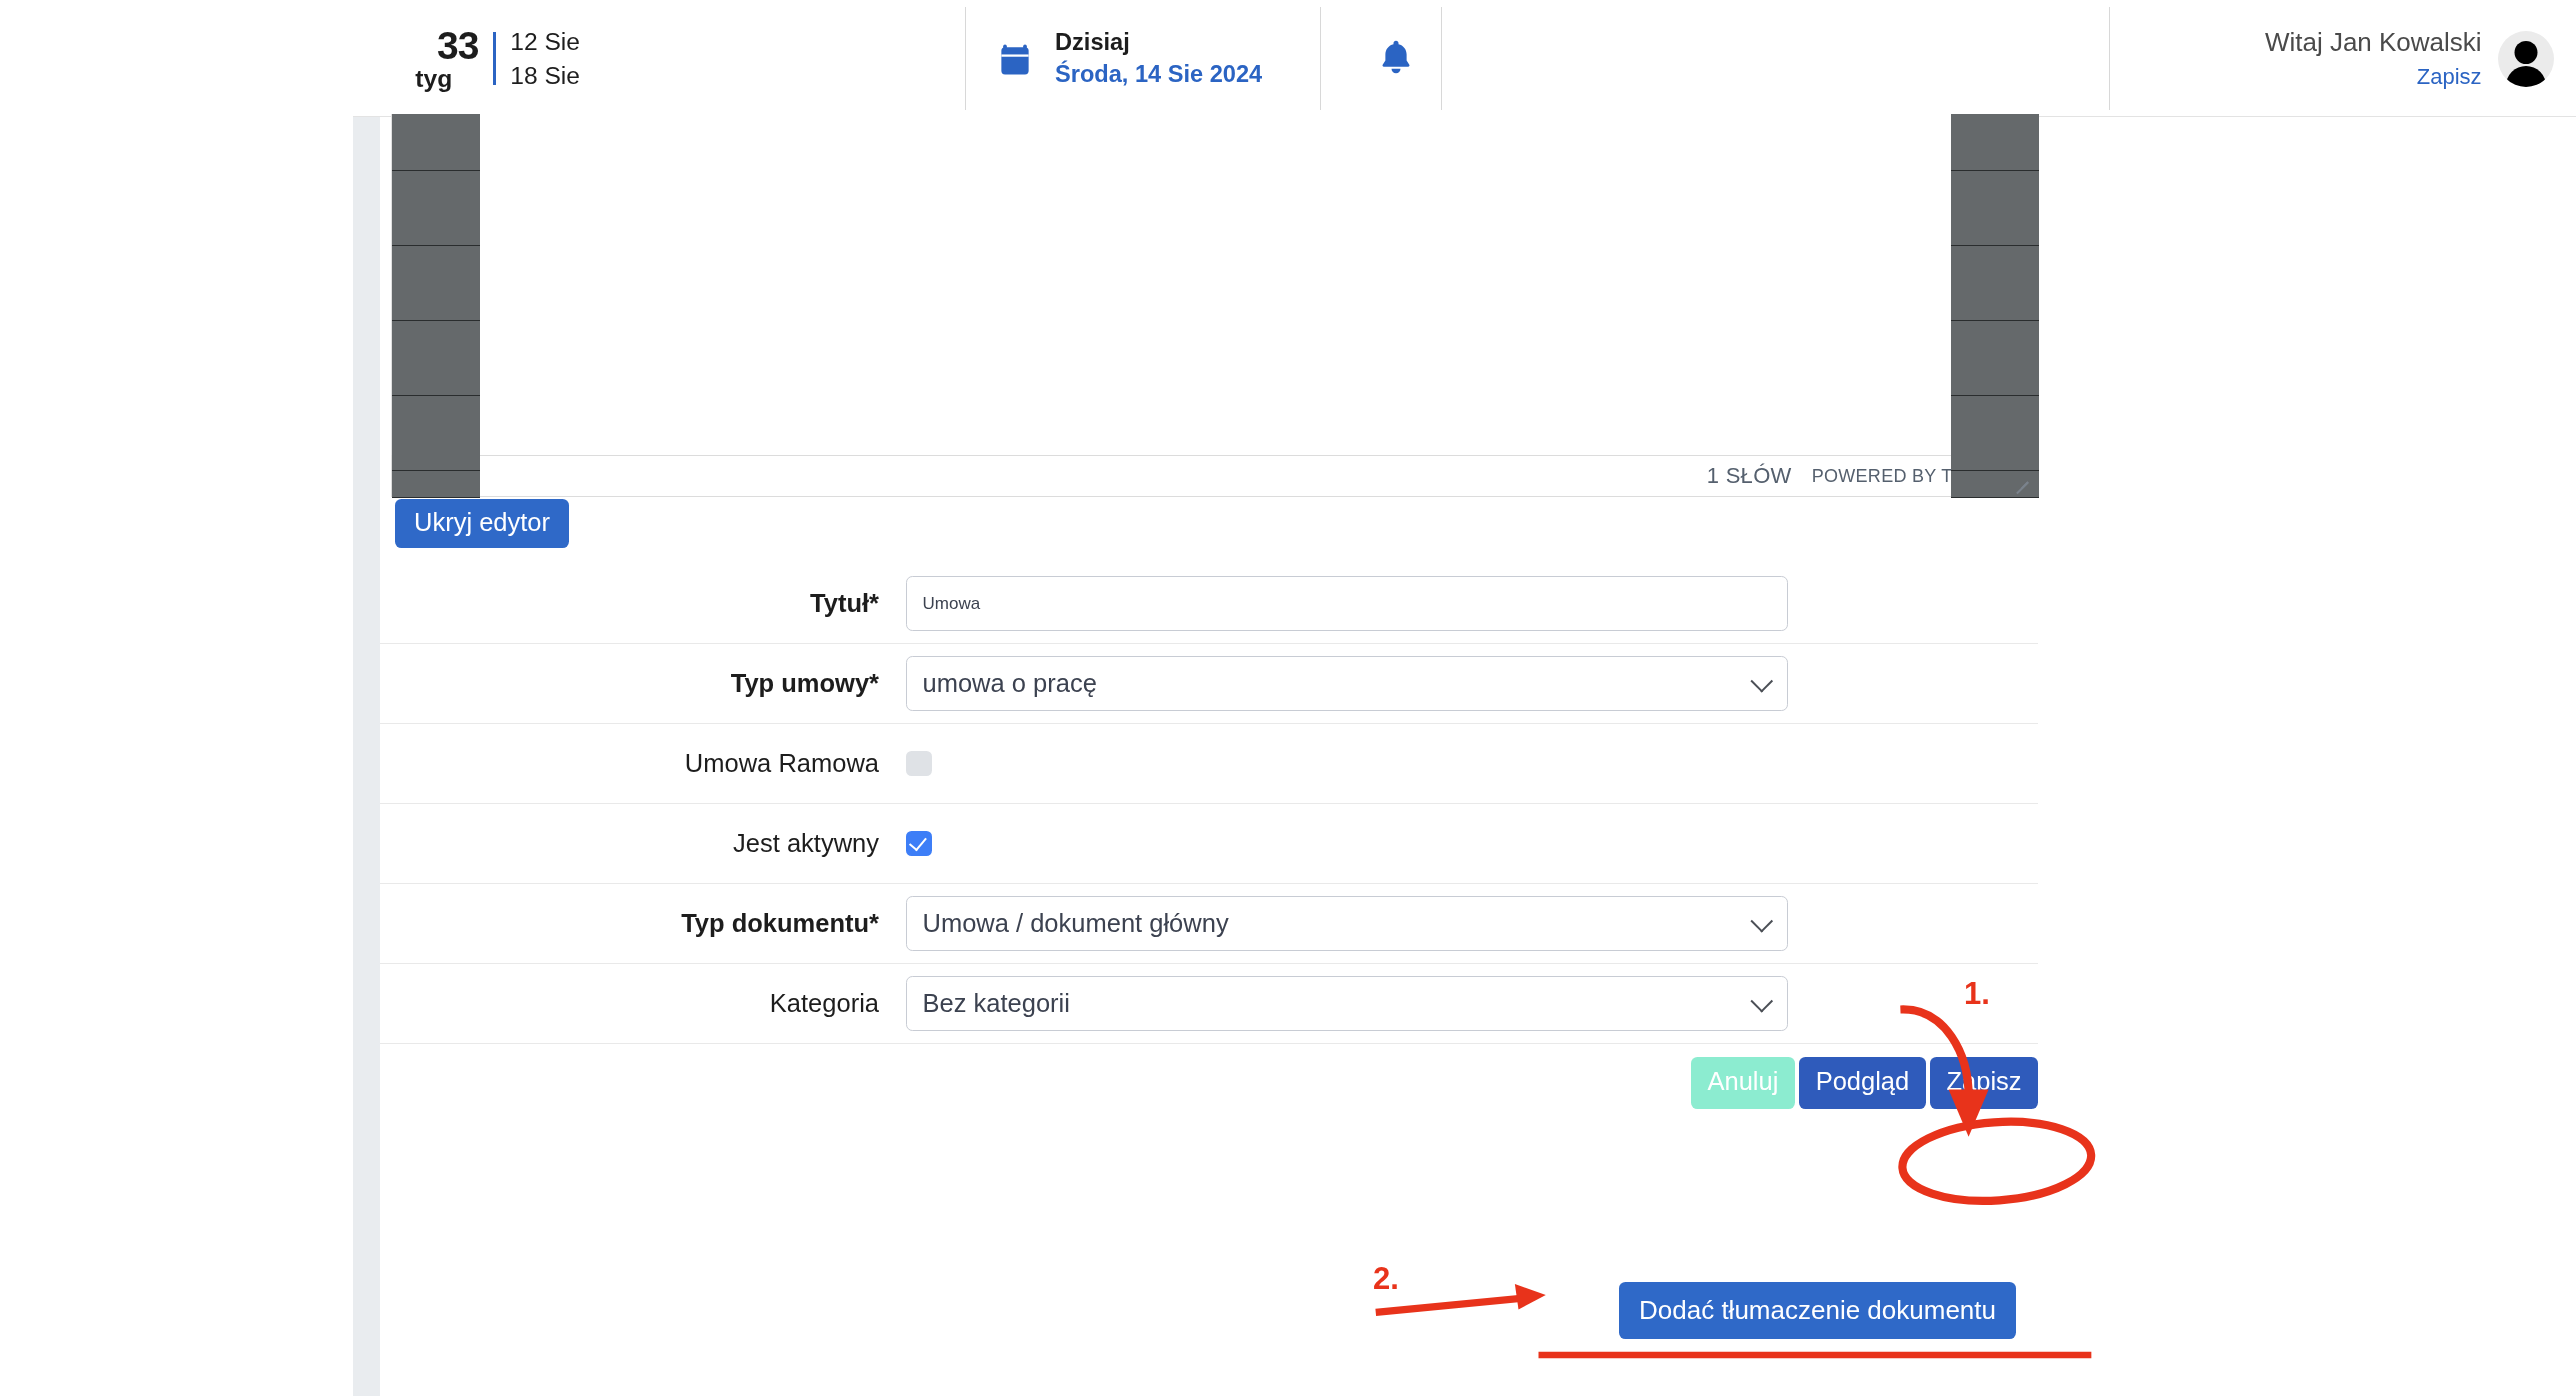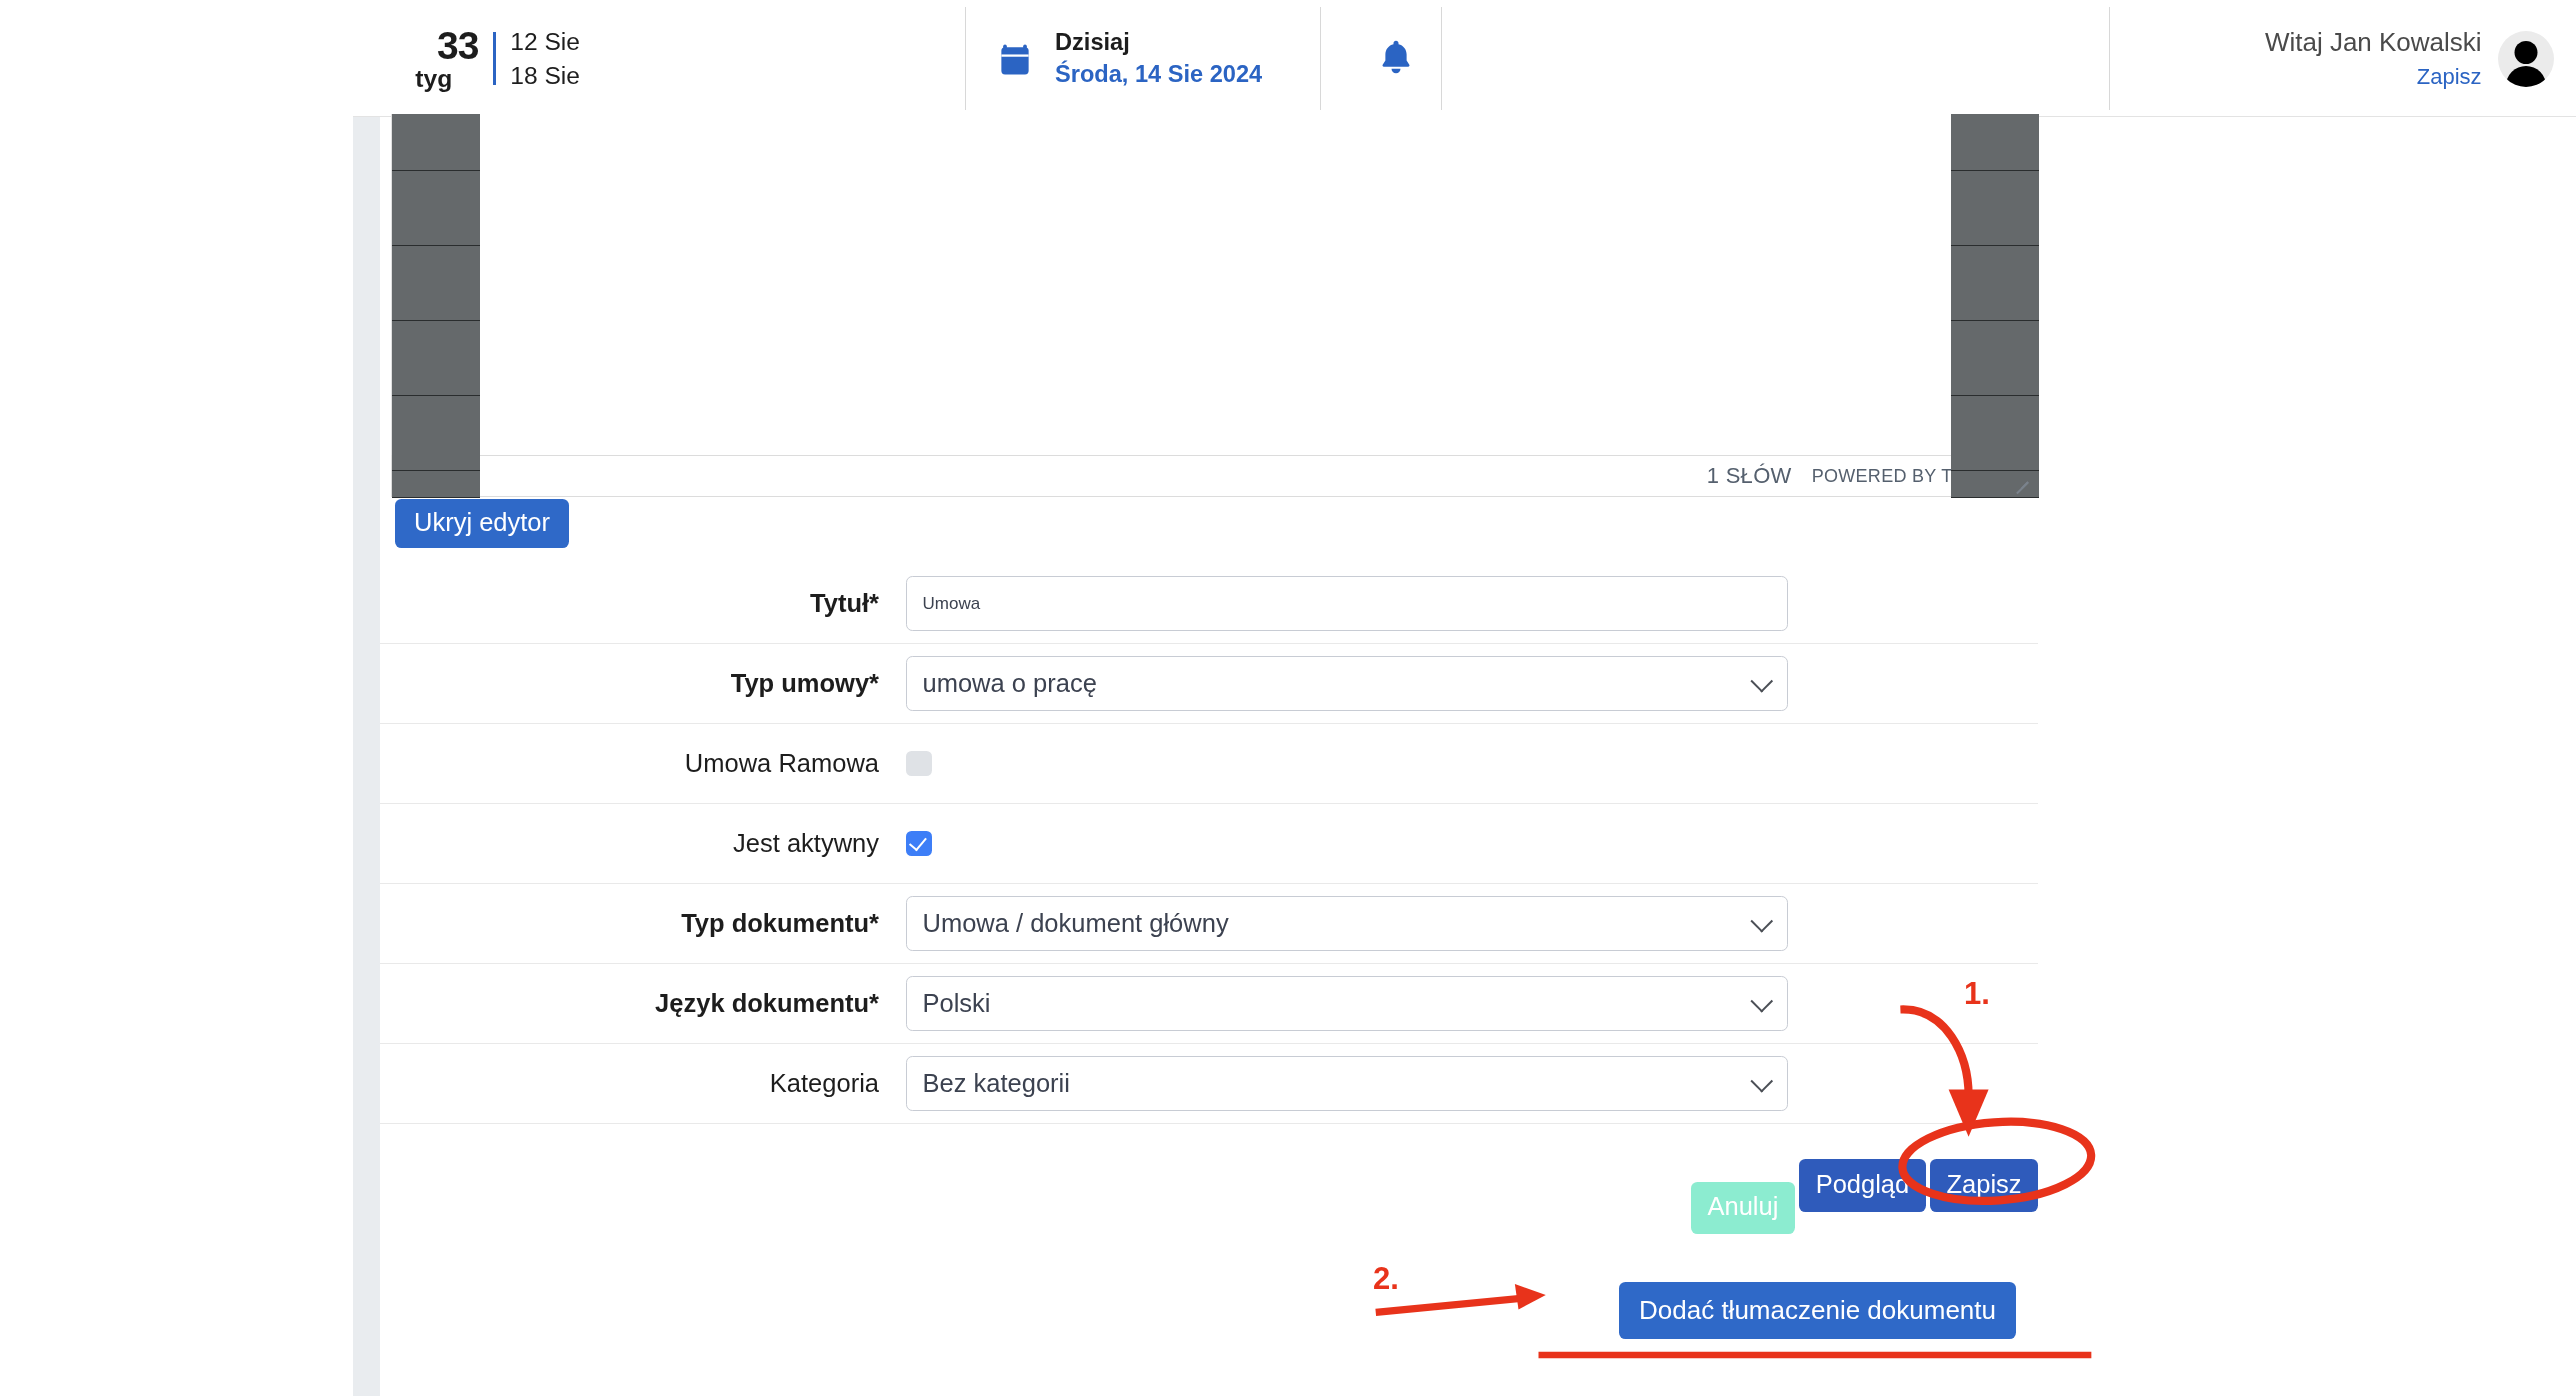--- a/index.html
+++ b/index.html
@@ -105,21 +105,21 @@
   .cbox { width:25.5px; height:25.5px; border-radius:5.5px; cursor:pointer; }
   .cbox.off { background:#dfe2e6; }
   .cbox.on  { background:#3d7ef7; position:relative; }
   .cbox.on::after { content:""; position:absolute; left:7.3px; top:3.6px; width:8.2px; height:13.6px;
                     border-right:2.7px solid #fff; border-bottom:2.7px solid #fff; transform:rotate(40deg); }
 
   .btnrow { display:flex; justify-content:flex-end; align-items:center; gap:4.5px;
             padding: 12.7px 0 14.5px 0; }
   .btn { border:none; border-radius:6.4px; color:#fff; font-size:25.5px; line-height:1;
          padding:12.7px 16.4px 14.5px 16.4px; cursor:pointer; font-family:"Liberation Sans", sans-serif; }
-  .btn.cancel { background:#8cecd0;margin-top:45px; }
+  .btn.cancel { background:#8cecd0; }
   .btn.preview { background:#2f5bbb; }
   .btn.save { background:#2f5bbb; }
 
   .translate-btn {
     position:absolute; left:1619px; top:1282px;
     background:#2f69c8; color:#fff; border:none; border-radius:6.4px;
     font-size:26px; padding:14.5px 20px 16.4px 20px; cursor:pointer; line-height:1;
     font-family:"Liberation Sans", sans-serif;
   }
 
@@ -258,29 +258,20 @@
       <div class="frow">
         <div class="flabel bold">Typ dokumentu*</div>
         <div class="fctl">
           <div class="selbox">
             <span class="val">Umowa / dokument główny</span>
             <span class="chev"></span>
           </div>
         </div>
       </div>
       <div class="frow">
-        <div class="flabel bold">Język dokumentu*</div>
-        <div class="fctl">
-          <div class="selbox">
-            <span class="val">Polski</span>
-            <span class="chev"></span>
-          </div>
-        </div>
-      </div>
-      <div class="frow">
         <div class="flabel">Kategoria</div>
         <div class="fctl">
           <div class="selbox">
             <span class="val">Bez kategorii</span>
             <span class="chev"></span>
           </div>
         </div>
       </div>
       <div class="btnrow">
         <button class="btn cancel">Anuluj</button>

